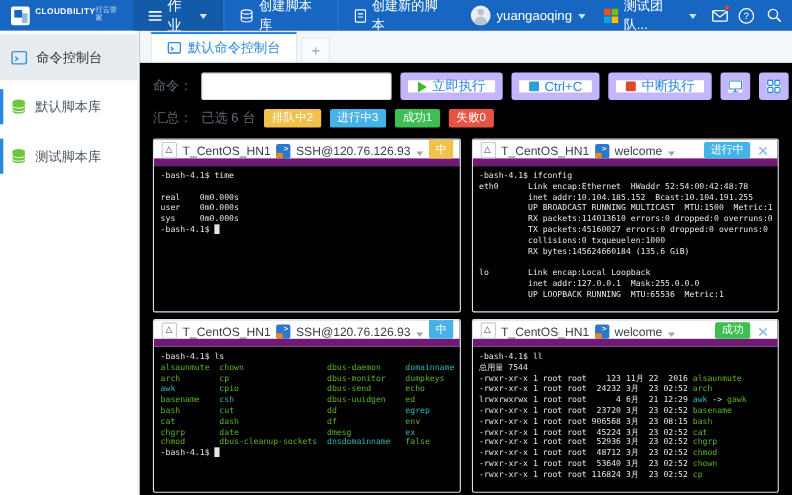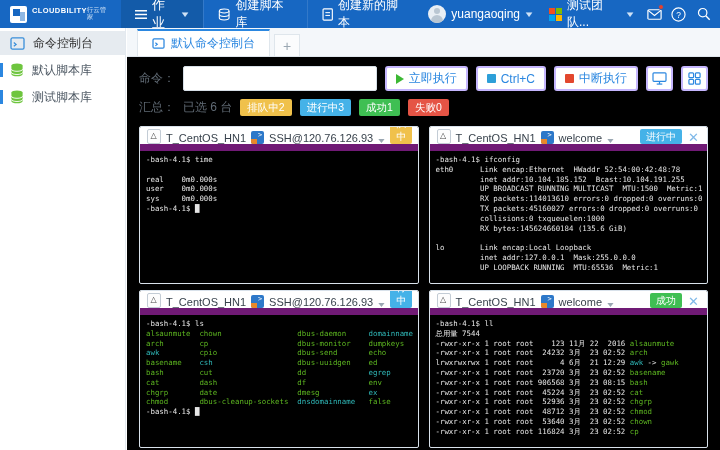--- a/index.html
+++ b/index.html
@@ -23,35 +23,35 @@
   .avatar::before { content:""; position:absolute; left:6px; top:3px; width:6px; height:6px; border-radius:50%; background:#b9c6d2; }
   .avatar::after { content:""; position:absolute; left:3px; top:10px; width:12px; height:8px; border-radius:6px 6px 0 0; background:#b9c6d2; }
   .h-user, .h-team { display:flex; align-items:center; gap:5px; padding:0 8px; height:100%; cursor:pointer; }
   .team-mark { width:13px; height:13px; display:grid; grid-template-columns:1fr 1fr; grid-template-rows:1fr 1fr; gap:1px; flex:none; }
   .team-mark span { display:block; }
   .h-iconbtn { width:26px; height:100%; display:flex; align-items:center; justify-content:center; cursor:pointer; position:relative; }
   .mail-dot { position:absolute; top:4px; right:2px; width:6px; height:6px; border-radius:50%; background:#e8402a; border:1px solid #1767c2; }
 
   
   .sidebar { position:absolute; top:28px; left:0; width:126px; bottom:0; background:#fff; border-right:1px solid #e3e9ef; }
-  .side-item { display:flex; align-items:center; gap:8px; height:24px; padding:0 10px; font-size:12px; color:#4a5560; cursor:pointer; position:relative; margin-top:3px; }
+  .side-item { display:flex; align-items:center; gap:8px; height:42px; padding:0 10px; font-size:12px; color:#4a5560; cursor:pointer; position:relative; margin-top:3px; }
   .side-item.active { background:#e6ebf0; color:#333; }
   .side-item.marked::before { content:""; position:absolute; left:0; top:5px; bottom:5px; width:3px; background:#2b87e0; }
   .side-item svg { flex:none; }
 
   
   .main { position:absolute; top:28px; left:127px; right:0; bottom:0; background:#000000; }
   .tabbar { height:29px; background:#f4f7fa; border-bottom:1px solid #dfe6ec; display:flex; align-items:flex-end; padding-left:10px; gap:4px; }
   .tab { height:27px; background:#fff; border:1px solid #dfe6ec; border-bottom:none; border-top:2px solid #2b87e0; display:flex; align-items:center; gap:6px; padding:0 14px; color:#2b87e0; font-size:12px; cursor:pointer; min-width:128px; }
   .tab-add { height:22px; width:26px; margin-bottom:0; background:#fbfcfd; border:1px solid #dfe6ec; border-bottom:none; display:flex; align-items:center; justify-content:center; color:#9aa7b2; font-size:14px; cursor:pointer; align-self:flex-end; }
 
   .cmd-row { display:flex; align-items:center; padding:9px 12px 6px 12px; gap:8px; }
   .cmd-label { color:#606a74; flex:none; }
   .cmd-input { flex:1; height:25px; border:1px solid #d6dee6; border-radius:2px; padding:0 8px; font-size:12px; outline:none; color:#333; }
-  .btn { height:25px; border:2px solid #c4b5fd; background:#fff; border-radius:3px; color:#2b87e0; font-size:12px; display:flex; align-items:center; gap:5px; padding:0 9px; cursor:pointer; flex:none; font-family:"Liberation Sans",sans-serif; }
+  .btn { height:25px; border:7px solid #c4b5fd; background:#fff; border-radius:3px; color:#2b87e0; font-size:12px; display:flex; align-items:center; gap:5px; padding:0 9px; cursor:pointer; flex:none; font-family:"Liberation Sans",sans-serif; }
   .btn .sq { width:9px; height:9px; display:inline-block; border-radius:1px; }
   .btn-icon { width:27px; padding:0; justify-content:center; }
   .play-tri { width:0; height:0; border-left:8px solid #3cb834; border-top:5px solid transparent; border-bottom:5px solid transparent; display:inline-block; }
 
   .sum-row { display:flex; align-items:center; gap:8px; padding:2px 12px 8px 12px; }
   .sum-label, .sum-count { color:#606a74; }
   .badge { color:#fff; font-size:10.5px; padding:1.5px 7px; border-radius:2px; line-height:1.3; }
 
   
   .term-grid { display:grid; grid-template-columns:1fr 1fr; gap:6px 10px; padding:2px 12px 6px 12px; }

